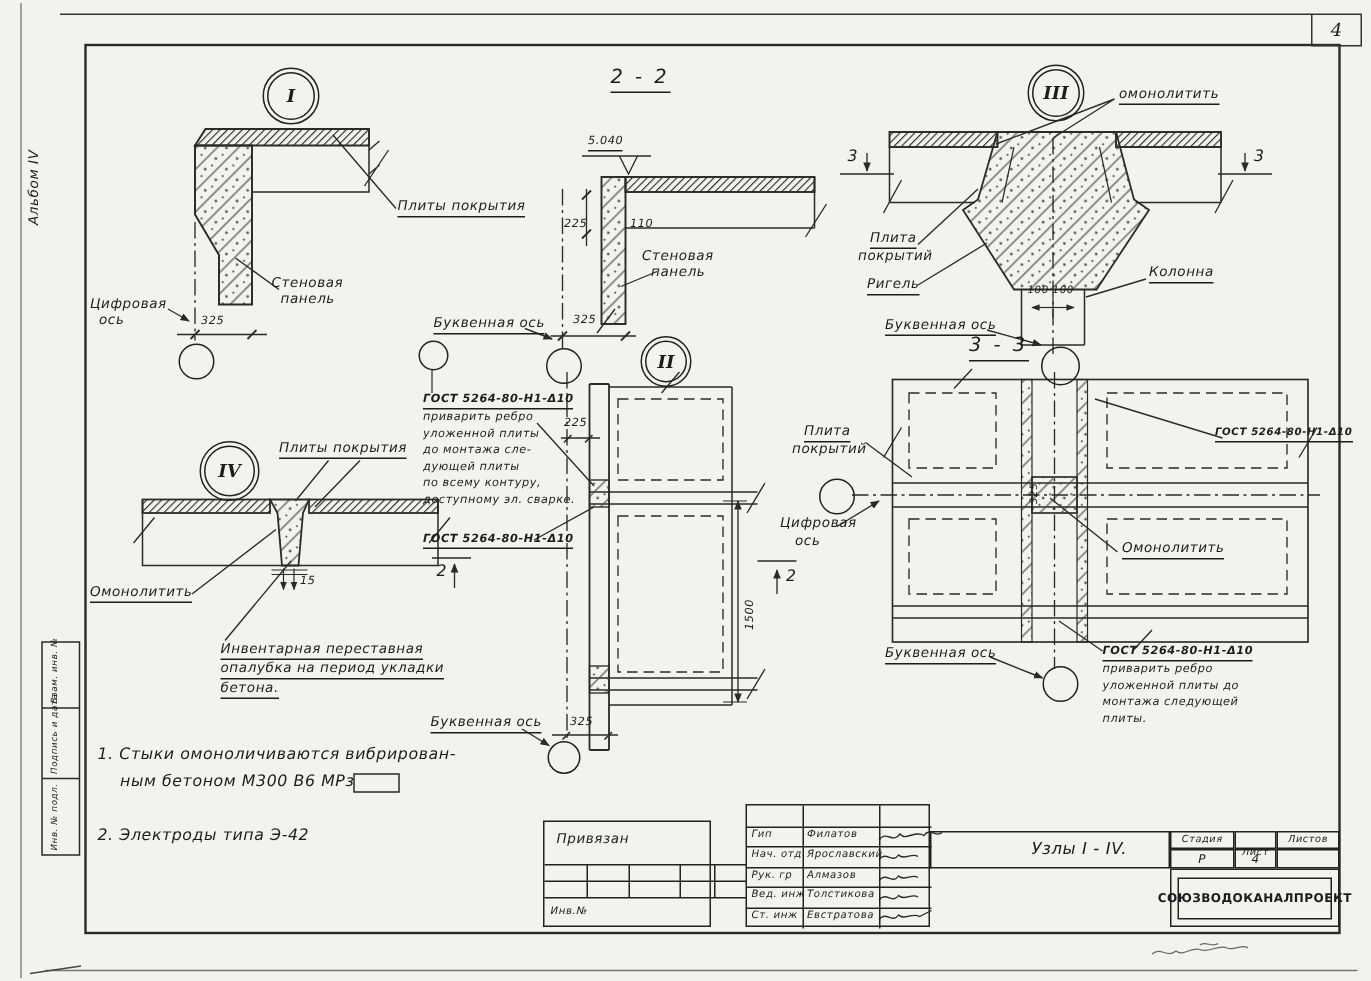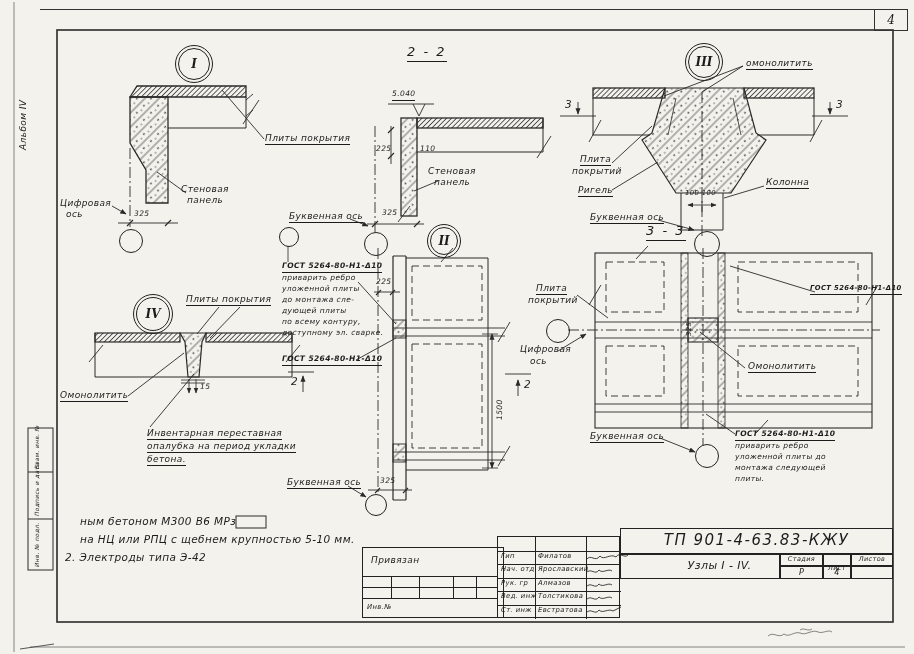--- a/index.html
+++ b/index.html
@@ -262,27 +262,24 @@
   <div class="lbl ul" style="left:748px;top:361px;">Омонолитить</div>
   <div class="lbl rot xs" style="left:686px;top:336px;">325</div>
   <div class="lbl ul" style="left:590px;top:431px;">Буквенная ось</div>
   <div class="axis-c" style="left:695px;top:444px;width:22px;height:22px;"></div>
   <div class="lbl sm ul" style="left:735px;top:430px;font-weight:bold;">ГОСТ 5264-80-Н1-Δ10</div>
   <div class="lbl sm" style="left:735px;top:442px;">приварить ребро</div>
   <div class="lbl sm" style="left:735px;top:453px;">уложенной плиты до</div>
   <div class="lbl sm" style="left:735px;top:464px;">монтажа следующей</div>
   <div class="lbl sm" style="left:735px;top:475px;">плиты.</div>
 
+  <div class="lbl md" style="left:65px;top:497px;">1.  Стыки  омоноличиваются  вибрирован-</div>
   <div class="lbl md" style="left:80px;top:515px;">ным  бетоном  М300  В6  МРз</div>
-  <div class="lbl md" style="left:80px;top:533px;">на  НЦ  или  РПЦ  с  щебнем  крупностью  5-10 мм.</div>
   <div class="lbl md" style="left:65px;top:551px;">2.  Электроды  типа  Э-42</div>
 
-  <div class="cell cell-c" style="left:620px;top:528px;width:273px;height:26px;">
-    <span class="lbl" style="position:static;font-size:15px;letter-spacing:1.5px;">ТП 901-4-63.83-КЖУ</span>
-  </div>
 
   <div class="cell cell-c" style="left:620px;top:554px;width:160px;height:25px;padding-left:39px;">
     <span class="lbl" style="position:static;font-size:11px;">Узлы  I - IV.</span>
   </div>
 
   <div class="cell cell-c" style="left:780px;top:554px;width:43px;height:12px;">
     <span class="lbl" style="position:static;font-size:6.5px;">Стадия</span>
   </div>
   <div class="cell cell-c" style="left:823px;top:554px;width:28px;height:12px;">
     <span class="lbl" style="position:static;font-size:6.5px;margin-top:18px;">Лист</span>
@@ -291,20 +288,25 @@
     <span class="lbl" style="position:static;font-size:6.5px;">Листов</span>
   </div>
   <div class="cell cell-c" style="left:780px;top:566px;width:43px;height:13px;">
     <span class="lbl" style="position:static;font-size:8px;">Р</span>
   </div>
   <div class="cell cell-c" style="left:823px;top:566px;width:28px;height:13px;">
     <span class="lbl" style="position:static;font-size:8px;">4</span>
   </div>
   <div class="cell" style="left:851px;top:566px;width:42px;height:13px;"></div>
 
+  <div class="cell" style="left:780px;top:579px;width:113px;height:39px;">
+    <div class="cell cell-c" style="left:4px;top:5px;width:103px;height:28px;border-width:1.4px;">
+      <span class="lbl" style="position:static;font-style:normal;font-weight:bold;font-size:8px;letter-spacing:.3px;">СОЮЗВОДОКАНАЛПРОЕКТ</span>
+    </div>
+  </div>
 
   <div class="cell" style="left:497px;top:536px;width:123px;height:82px;">
     <div class="hl" style="left:0;top:14px;width:123px;"></div>
     <div class="hl" style="left:0;top:27px;width:123px;"></div>
     <div class="hl" style="left:0;top:41px;width:123px;"></div>
     <div class="hl" style="left:0;top:54px;width:123px;"></div>
     <div class="hl" style="left:0;top:68px;width:123px;"></div>
     <div class="vl" style="left:37px;top:0;height:82px;"></div>
     <div class="vl" style="left:88px;top:0;height:82px;"></div>
     <span class="lbl xs" style="left:3px;top:16px;">Гип</span>
@@ -312,21 +314,21 @@
     <span class="lbl xs" style="left:3px;top:29px;">Нач. отд</span>
     <span class="lbl xs" style="left:40px;top:29px;">Ярославский</span>
     <span class="lbl xs" style="left:3px;top:43px;">Рук. гр</span>
     <span class="lbl xs" style="left:40px;top:43px;">Алмазов</span>
     <span class="lbl xs" style="left:3px;top:56px;">Вед. инж</span>
     <span class="lbl xs" style="left:40px;top:56px;">Толстикова</span>
     <span class="lbl xs" style="left:3px;top:70px;">Ст. инж</span>
     <span class="lbl xs" style="left:40px;top:70px;">Евстратова</span>
   </div>
 
-  <div class="cell" style="left:362px;top:547px;width:142px;height:71px;">
+  <div class="cell" style="left:362px;top:547px;width:112px;height:71px;">
     <span class="lbl" style="left:8px;top:7px;font-size:9px;">Привязан</span>
     <div class="hl" style="left:0;top:28px;width:135px;"></div>
     <div class="hl" style="left:0;top:39px;width:135px;"></div>
     <div class="hl" style="left:0;top:50px;width:135px;"></div>
     <div class="vl" style="left:28px;top:28px;height:22px;"></div>
     <div class="vl" style="left:56px;top:28px;height:22px;"></div>
     <div class="vl" style="left:90px;top:28px;height:22px;"></div>
     <div class="vl" style="left:113px;top:28px;height:22px;"></div>
     <span class="lbl xs" style="left:4px;top:56px;">Инв.№</span>
   </div>

